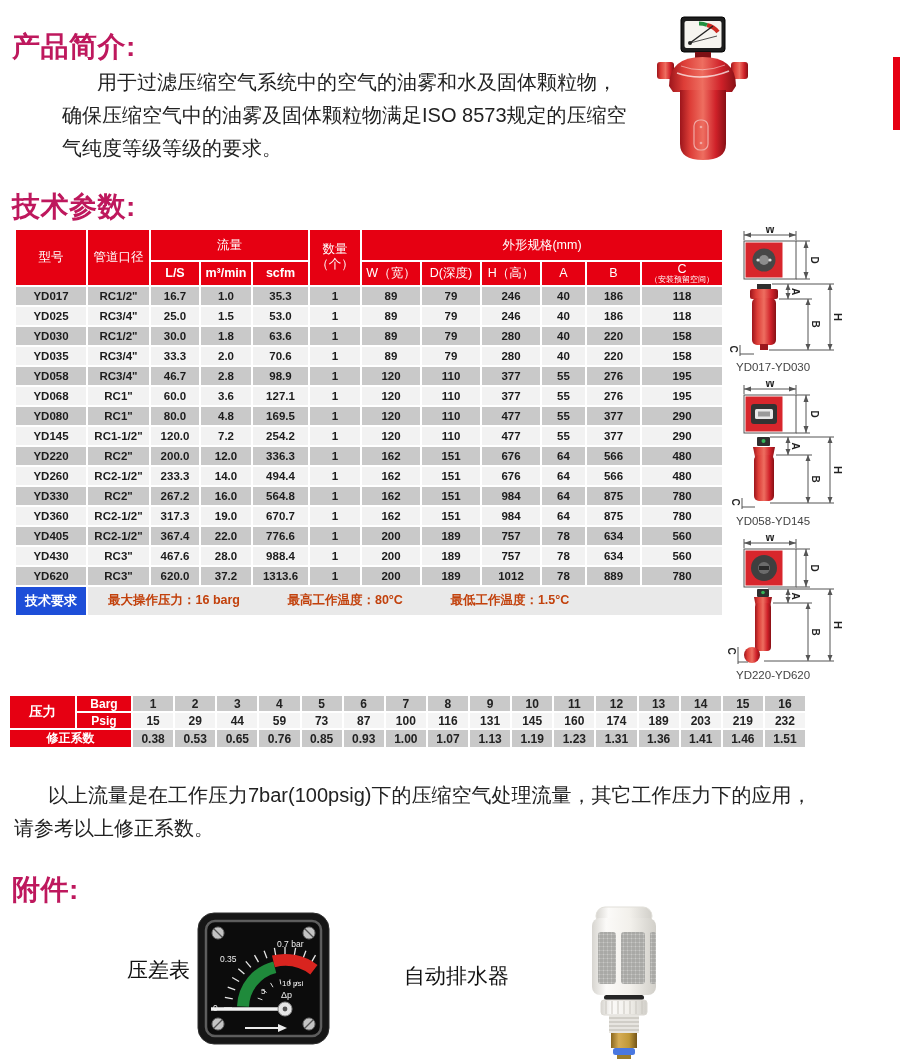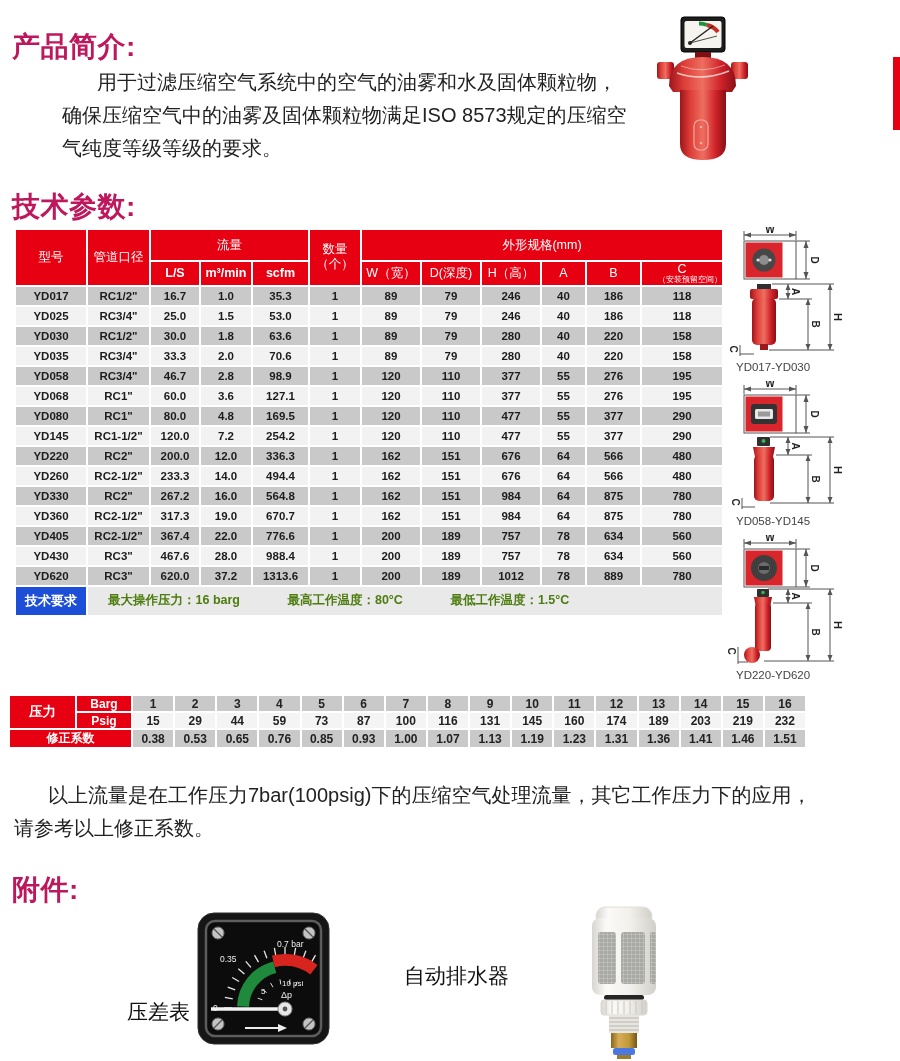--- a/index.html
+++ b/index.html
@@ -15,24 +15,24 @@
                 border-collapse:collapse; table-layout:fixed; }
   .spec-table th, .spec-table td { border:2px solid #fff; text-align:center; vertical-align:middle; overflow:hidden; }
   .spec-table thead th { background:#e60012; color:#fff; font-size:12.5px; font-weight:normal; }
   .spec-table thead tr:first-child th { height:32px; }
   .spec-table thead tr:last-child th { height:24px; }
   .spec-table thead th.unit { font-weight:bold; }
   .spec-table tbody td { height:20px; font-size:11.5px; font-weight:bold; color:#1c1c1c; }
   .spec-table tbody tr:nth-child(odd) td { background:#c9c9c9; }
   .spec-table tbody tr:nth-child(even) td { background:#f2f2f2; }
   .pre { white-space:pre-line; line-height:1.25; }
-  .c-sub { font-size:8px; line-height:1.1;text-align:right; }
+  .c-sub { font-size:8px; line-height:1.1; }
   .req-label { background:#1d4ed8; color:#fff; font-size:13px; font-weight:bold; height:30px; }
   .req-content { background:#e9e9e9; text-align:left !important; padding-left:20px;
-                 font-size:12.5px; font-weight:bold; color:#4d7c0f; }
+                 font-size:12.5px; font-weight:bold; color:#c2410c; }
   .req-content span { margin-right:44px; }
 
   
   .press-table { position:absolute; left:8px; top:694px; width:799px;
                  border-collapse:collapse; table-layout:fixed; }
   .press-table td { border:2px solid #fff; text-align:center; height:17px;
                     font-size:12px; font-weight:bold; color:#222; }
   .press-table .red { background:#e60012; color:#fff; }
   .press-table .plabel { font-size:13.5px; }
   .press-table tr.dark td:not(.red) { background:#c9c9c9; }
@@ -574,21 +574,21 @@
         <td>1.46</td>
         <td>1.51</td>
       </tr>
 </tbody>
   </table>
 
 <div class="abs para" style="left:14px; top:779px; width:802px; text-indent:34px;">以上流量是在工作压力7bar(100psig)下的压缩空气处理流量，其它工作压力下的应用，请参考以上修正系数。</div>
 
 <div class="abs h-title" style="left:12px; top:871px;">附件:</div>
 
-<div class="abs acc-label" style="left:127px; top:998px;">压差表</div>
+<div class="abs acc-label" style="left:127px; top:956px;">压差表</div>
 
 <svg class="abs" style="left:197px; top:912px;" width="133" height="133" viewBox="0 0 133 133">
   <rect x="1" y="1" width="131" height="131" rx="16" fill="#161616" stroke="#2e2e2e"></rect>
   <rect x="9" y="9" width="115" height="115" rx="9" fill="#0c0c0c" stroke="#9c9c9c" stroke-opacity="0.55" stroke-width="2.5"></rect>
   <g fill="#c4c4c4" stroke="#6f6f6f">
     <circle cx="21" cy="21" r="6"></circle>
       <circle cx="112" cy="21" r="6"></circle>
     <circle cx="21" cy="112" r="6"></circle>
       <circle cx="112" cy="112" r="6"></circle>
   </g>

